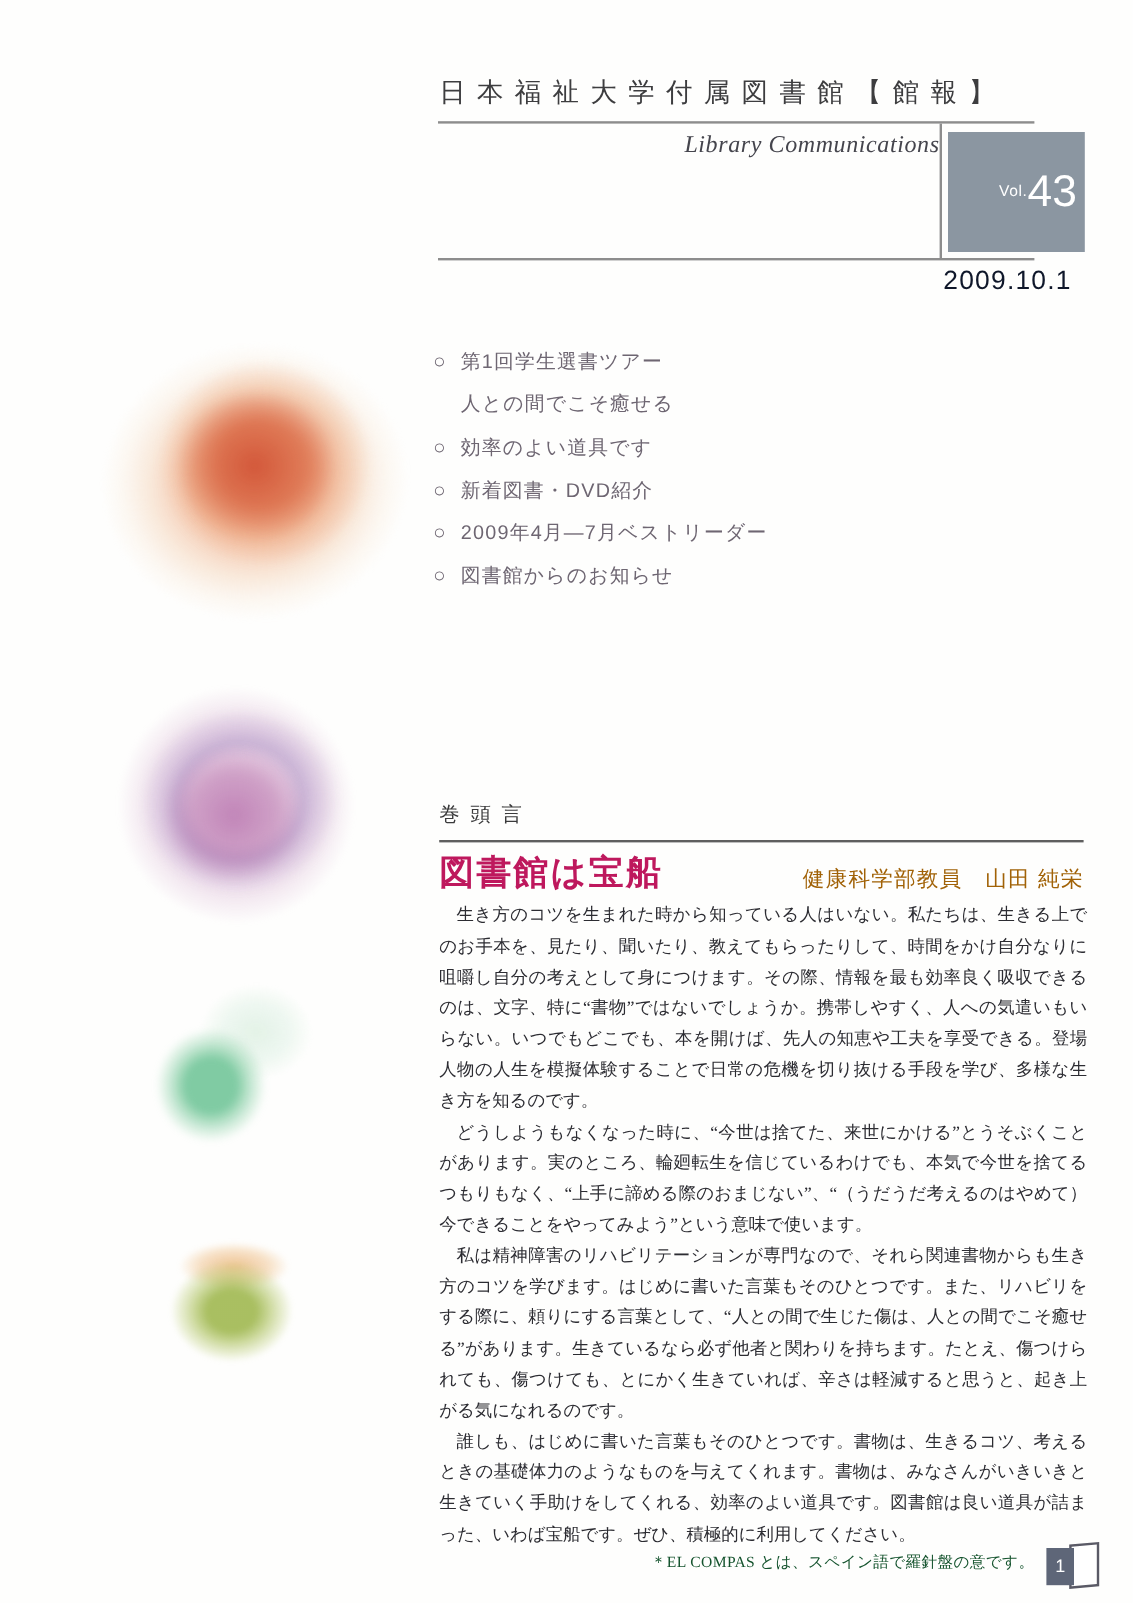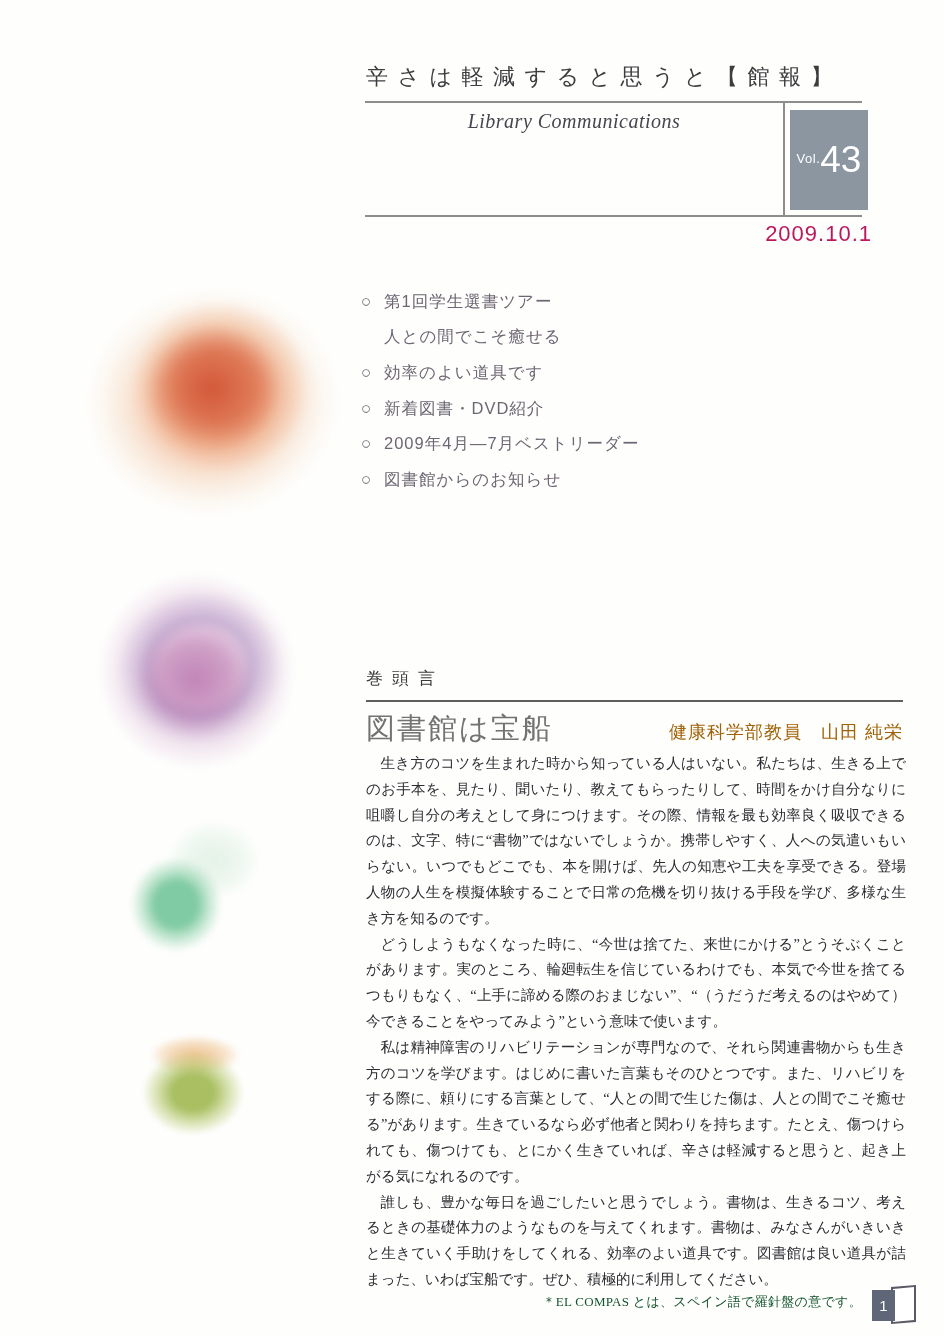--- a/index.html
+++ b/index.html
@@ -55,44 +55,44 @@
     background:radial-gradient(closest-side at 50% 55%, var(--blob_yellow_green-1) 0%, var(--blob_yellow_green-1) 40%, rgba(175,195,95,0.45) 72%, rgba(175,195,95,0) 100%);
     filter:blur(2px);}
 
   
   .org-line{position:absolute;left:366px;top:62px;width:520px;
     font-size:22px;letter-spacing:9.5px;color:#3d3d3f;white-space:nowrap;}
   .rule{position:absolute;background:var(--rule_color);}
   .rule-top{left:365px;top:101px;width:497px;height:2px;}
   .rule-bottom{left:365px;top:215px;width:497px;height:2px;}
   .title-left{position:absolute;left:365px;top:103px;width:418px;height:112px;
-    display:flex;flex-direction:column;align-items:center;justify-content:flex-start;}
+    display:flex;flex-direction:column;align-items:flex-end;justify-content:flex-start;}
   .subtitle-en{margin-top:7px;font-family:"Liberation Serif",serif;font-style:italic;
     font-size:20px;color:#45454d;letter-spacing:0.5px;}
   .title-jp{margin-top:1px;font-size:50px;font-weight:700;letter-spacing:2px;color:#3a3a40;line-height:1;}
   .vdiv{position:absolute;left:783px;top:103px;width:2px;height:112px;background:var(--rule_color);}
   .vol-box{position:absolute;left:790px;top:110px;width:78px;height:100px;
-    background:var(--vol_box_bg);display:flex;align-items:center;justify-content:center;color:#ffffff;}
+    background:var(--vol_box_bg);display:flex;align-items:center;justify-content:center;color:#ffffff;padding-left:36px;}
   .vol-prefix{font-size:13px;letter-spacing:0.5px;padding-bottom:4px;}
   .vol-num{font-size:37px;letter-spacing:0;}
-  .issue-date{position:absolute;left:366px;top:221px;width:506px;text-align:right;
-    font-size:22px;letter-spacing:1px;color:#be185d;}
+  .issue-date{position:absolute;left:387px;top:221px;width:506px;text-align:right;
+    font-size:22px;letter-spacing:1px;color:#0f172a;}
 
   
   .toc{position:absolute;left:361px;top:284px;width:420px;color:var(--toc_text);}
   .toc-item{height:35.6px;display:flex;align-items:center;font-size:16.5px;letter-spacing:1px;}
   .toc-marker{display:inline-block;width:23px;font-size:17px;}
 
   
   .section-label{position:absolute;left:366px;top:667px;
     font-family:Liberation Sans, sans-serif;font-size:17px;letter-spacing:9px;color:#3a3a3b;}
   .article-rule{left:366px;top:700px;width:537px;height:1.5px;background:#5f5f5f;}
   .article-head{position:absolute;left:366px;top:704px;width:537px;height:44px;
     display:flex;justify-content:space-between;align-items:flex-end;}
-  .article-title{margin:0;font-size:29px;font-weight:400;letter-spacing:2px;color:#737373;line-height:1.3;}
+  .article-title{margin:0;font-size:29px;font-weight:700;letter-spacing:2px;color:#be185d;line-height:1.3;}
   .article-author{font-size:18px;letter-spacing:1px;color:#a16207;padding-bottom:4px;white-space:nowrap;}
   .body-text{position:absolute;left:366px;top:751px;width:540px;
     font-family:"Liberation Serif",serif;font-size:14.5px;line-height:25.8px;
     color:#2c2c32;text-align:justify;}
   .body-text p{margin:0;text-indent:1em;}
 
   
   .footnote{position:absolute;left:366px;top:1293px;width:496px;text-align:right;
     font-family:"Liberation Serif",serif;font-size:13px;letter-spacing:0.3px;color:#14532d;}
   .page-marker{position:absolute;left:872px;top:1286px;width:44px;height:40px;}
@@ -120,21 +120,21 @@
   <div class="blob blob-green">
     <div class="g1"></div>
     <div class="g2"></div>
   </div>
   <div class="blob blob-yellowgreen">
     <div class="y1"></div>
     <div class="y2"></div>
   </div>
 
   <header>
-    <div class="org-line">辛さは軽減すると思うと【館報】</div>
+    <div class="org-line">日本福祉大学付属図書館【館報】</div>
     <div class="rule rule-top"></div>
     <div class="title-left">
       <div class="subtitle-en">Library Communications</div>
     </div>
     <div class="vdiv"></div>
     <div class="vol-box">
       <span class="vol-prefix">Vol.</span>
         <span class="vol-num">43</span>
     </div>
     <div class="rule rule-bottom"></div>
@@ -172,21 +172,21 @@
     <div class="section-label">巻頭言</div>
     <div class="rule article-rule"></div>
     <div class="article-head">
       <h1 class="article-title">図書館は宝船</h1>
       <div class="article-author">健康科学部教員　山田 純栄</div>
     </div>
     <div class="body-text">
       <p>生き方のコツを生まれた時から知っている人はいない。私たちは、生きる上でのお手本を、見たり、聞いたり、教えてもらったりして、時間をかけ自分なりに咀嚼し自分の考えとして身につけます。その際、情報を最も効率良く吸収できるのは、文字、特に“書物”ではないでしょうか。携帯しやすく、人への気遣いもいらない。いつでもどこでも、本を開けば、先人の知恵や工夫を享受できる。登場人物の人生を模擬体験することで日常の危機を切り抜ける手段を学び、多様な生き方を知るのです。</p>
       <p>どうしようもなくなった時に、“今世は捨てた、来世にかける”とうそぶくことがあります。実のところ、輪廻転生を信じているわけでも、本気で今世を捨てるつもりもなく、“上手に諦める際のおまじない”、“（うだうだ考えるのはやめて）今できることをやってみよう”という意味で使います。</p>
       <p>私は精神障害のリハビリテーションが専門なので、それら関連書物からも生き方のコツを学びます。はじめに書いた言葉もそのひとつです。また、リハビリをする際に、頼りにする言葉として、“人との間で生じた傷は、人との間でこそ癒せる”があります。生きているなら必ず他者と関わりを持ちます。たとえ、傷つけられても、傷つけても、とにかく生きていれば、辛さは軽減すると思うと、起き上がる気になれるのです。</p>
-      <p>誰しも、豊かな毎日を過ごしたいと思うでしょう。書物は、生きるコツ、考えるときの基礎体力のようなものを与えてくれます。書物は、みなさんがいきいきと生きていく手助けをしてくれる、効率のよい道具です。図書館は良い道具が詰まった、いわば宝船です。ぜひ、積極的に利用してください。</p>
+      <p>誰しも、はじめに書いた言葉もそのひとつです。書物は、生きるコツ、考えるときの基礎体力のようなものを与えてくれます。書物は、みなさんがいきいきと生きていく手助けをしてくれる、効率のよい道具です。図書館は良い道具が詰まった、いわば宝船です。ぜひ、積極的に利用してください。</p>
     </div>
   </section>
 
   <footer>
     <div class="footnote">＊EL COMPAS とは、スペイン語で羅針盤の意です。</div>
     <div class="page-marker">
       <div class="pm-back"></div>
       <div class="pm-front">1</div>
     </div>
   </footer>

